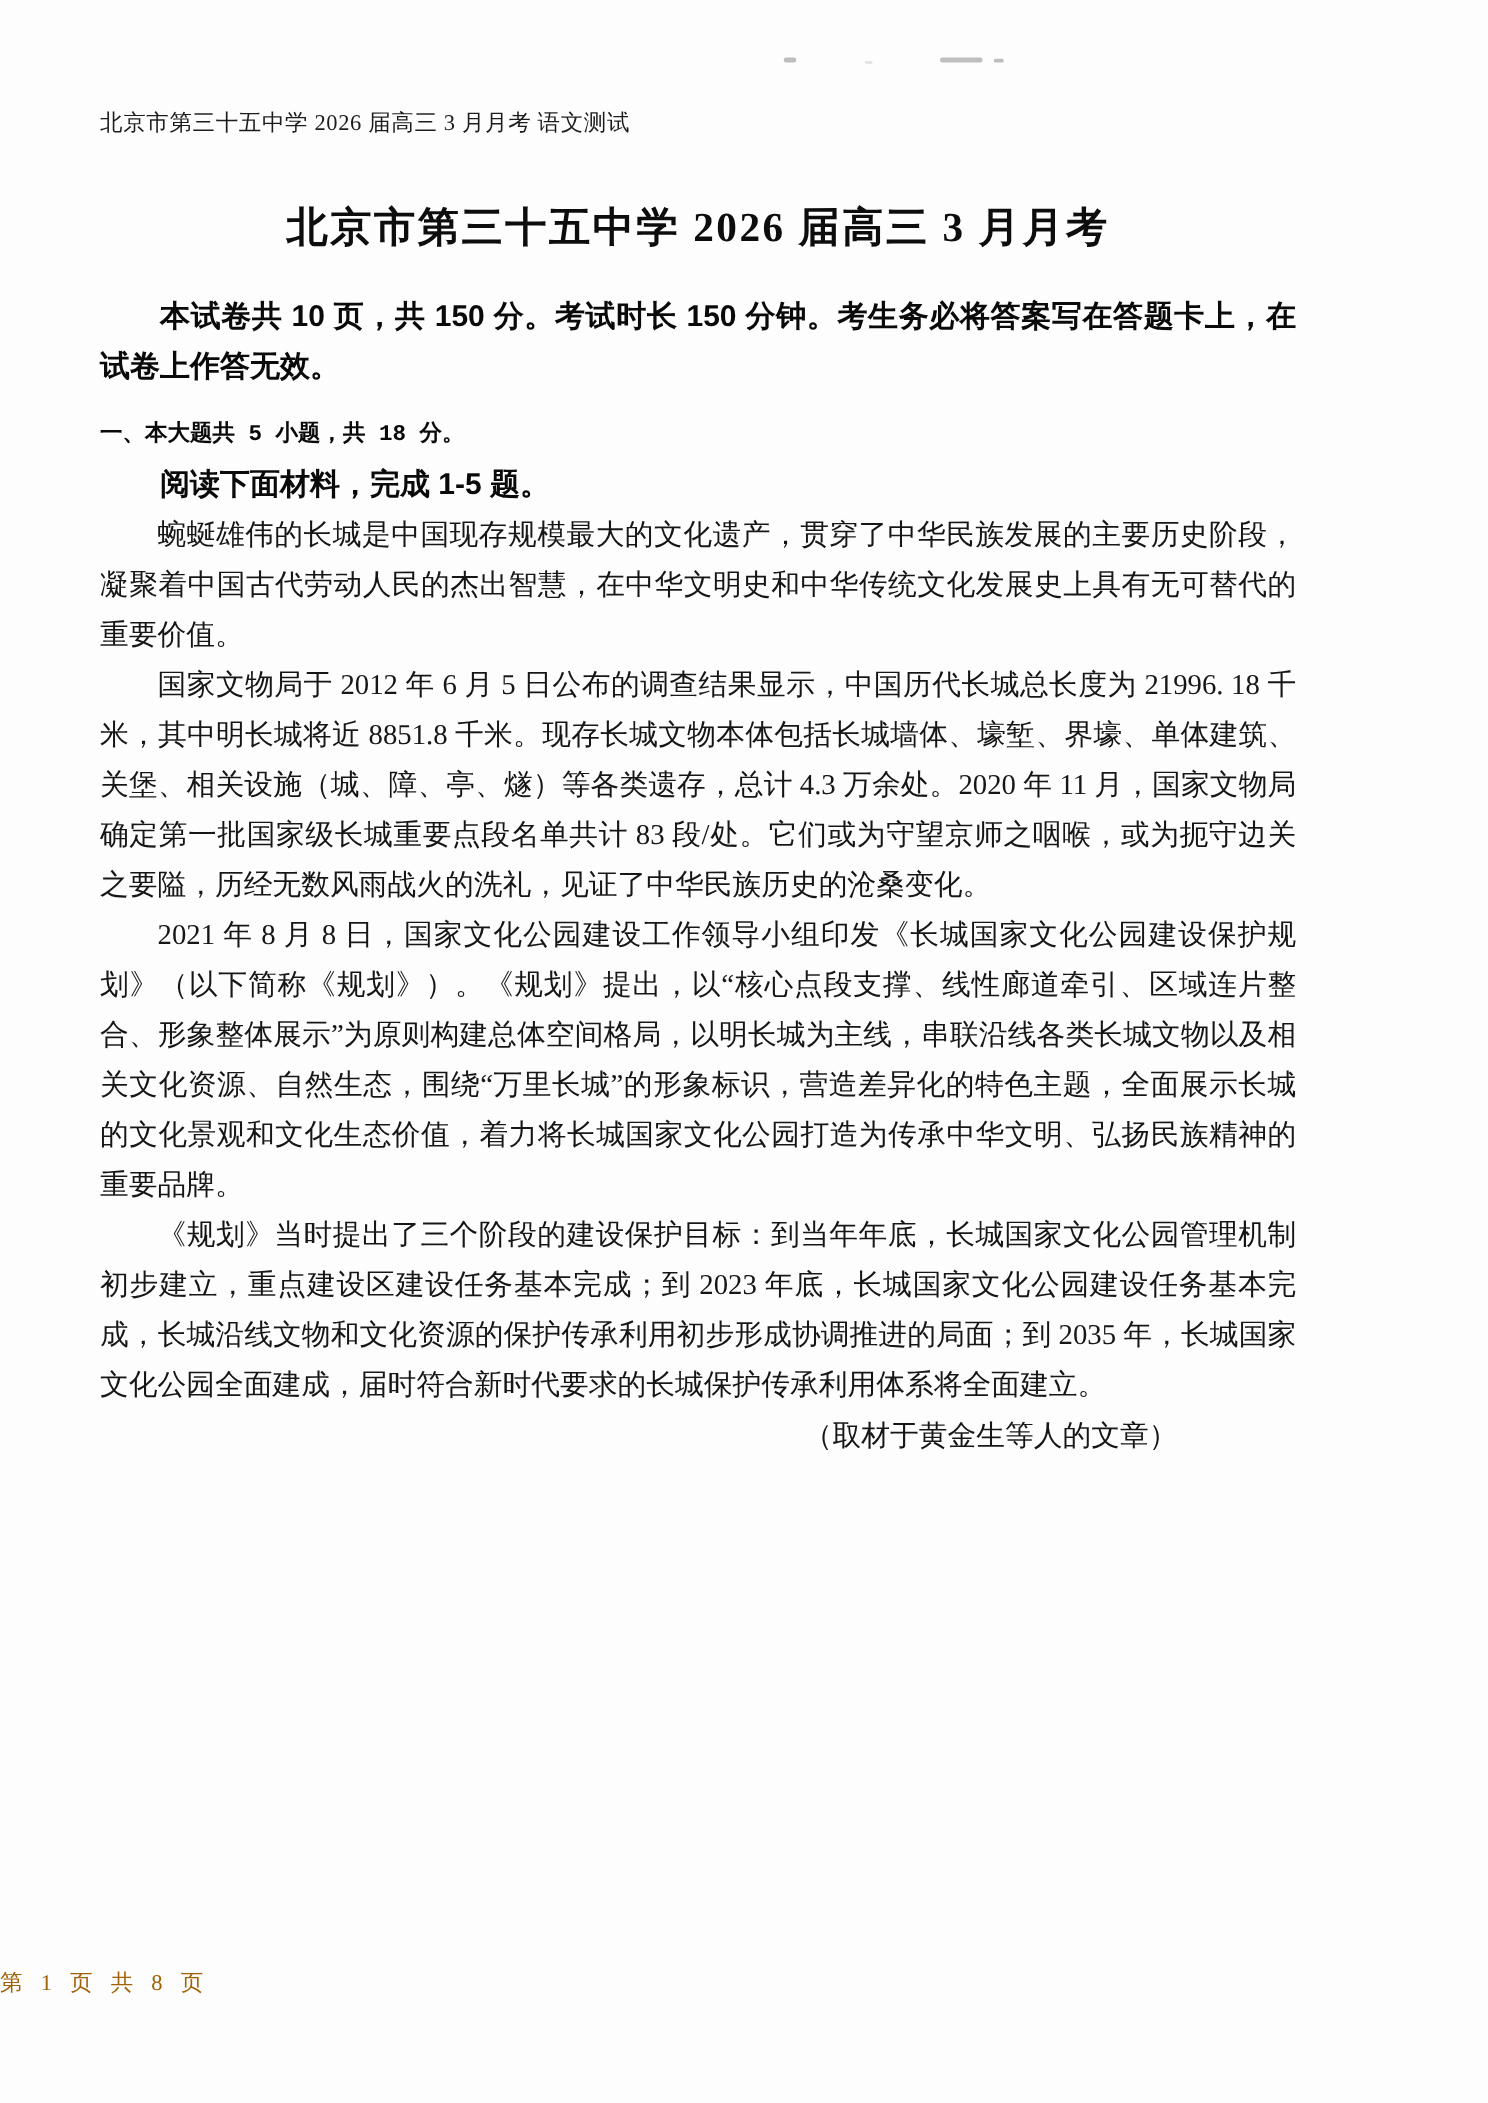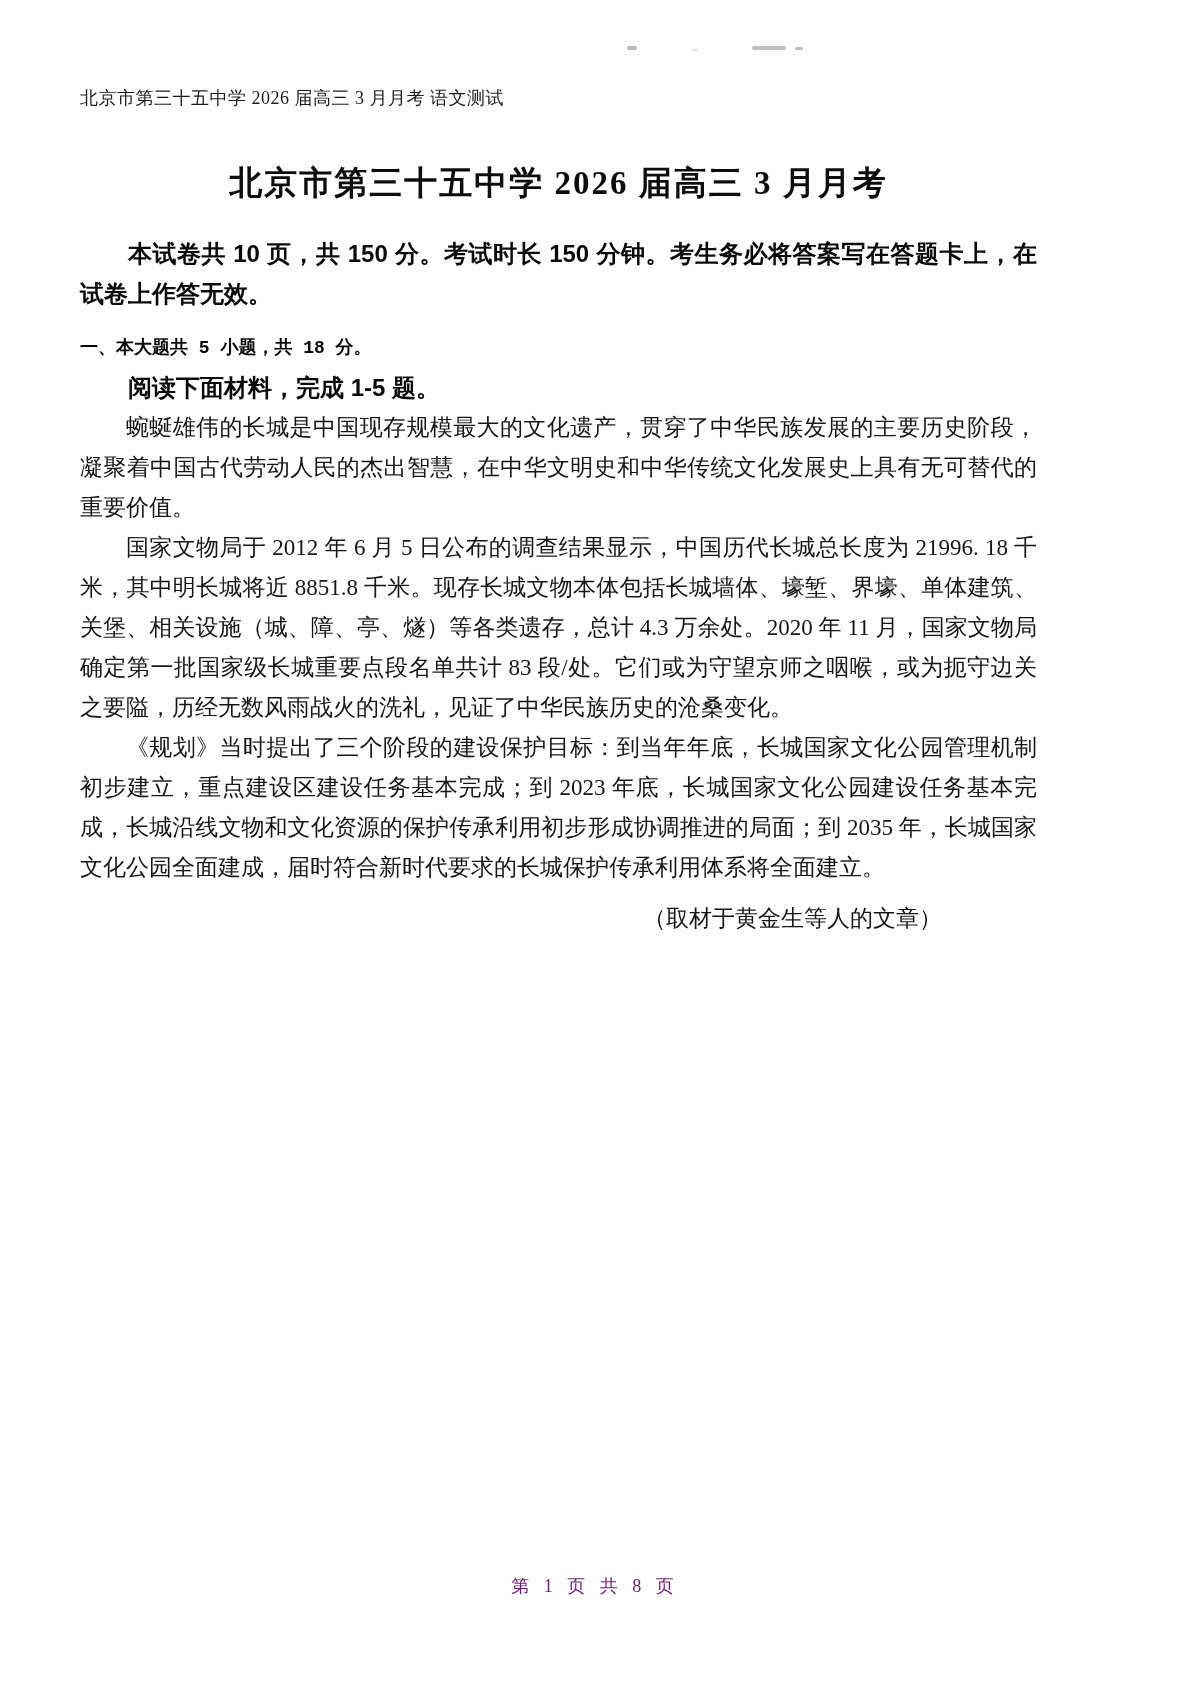--- a/index.html
+++ b/index.html
@@ -102,36 +102,35 @@
     color: #0a0a0a;
   }
   .material-body p {
     font-size: 23px;
     line-height: 40px;
     text-indent: 2em;
     text-align: justify;
     color: #161616;
   }
   .attribution {
-    margin-top: 11px;
+    margin-top: 1px;
     font-size: 23px;
     line-height: 40px;
     text-align: right;
     padding-right: 95px;
     color: #161616;
   }
   .doc-footer {
     position: absolute;
     top: 1574px;
     left: 0;
     width: 100%;
-    text-align: center;
     font-size: 18px;
     letter-spacing: 5px;
-    color: #701a75;
+    color: #a16207;
   }
 </style>
 </head>
 <body>
 
 <div class="page">
 
   <span class="scan-artifact mark-a"></span>
   <span class="scan-artifact mark-b"></span>
   <span class="scan-artifact mark-c"></span>
@@ -147,20 +146,21 @@
     <div class="intro">本试卷共 10 页，共 150 分。考试时长 150 分钟。考生务必将答案写在答题卡上，在试卷上作答无效。</div>
 
     <div class="section-heading">一、本大题共 5 小题，共 18 分。</div>
 
     <div class="instruction">阅读下面材料，完成 1-5 题。</div>
 
 
     <div class="material-body">
       <p>蜿蜒雄伟的长城是中国现存规模最大的文化遗产，贯穿了中华民族发展的主要历史阶段，凝聚着中国古代劳动人民的杰出智慧，在中华文明史和中华传统文化发展史上具有无可替代的重要价值。</p>
       <p>国家文物局于 2012 年 6 月 5 日公布的调查结果显示，中国历代长城总长度为 21996. 18 千米，其中明长城将近 8851.8 千米。现存长城文物本体包括长城墙体、壕堑、界壕、单体建筑、关堡、相关设施（城、障、亭、燧）等各类遗存，总计 4.3 万余处。2020 年 11 月，国家文物局确定第一批国家级长城重要点段名单共计 83 段/处。它们或为守望京师之咽喉，或为扼守边关之要隘，历经无数风雨战火的洗礼，见证了中华民族历史的沧桑变化。</p>
+      <p>2021 年 8 月 8 日，国家文化公园建设工作领导小组印发《长城国家文化公园建设保护规划》（以下简称《规划》）。《规划》提出，以“核心点段支撑、线性廊道牵引、区域连片整合、形象整体展示”为原则构建总体空间格局，以明长城为主线，串联沿线各类长城文物以及相关文化资源、自然生态，围绕“万里长城”的形象标识，营造差异化的特色主题，全面展示长城的文化景观和文化生态价值，着力将长城国家文化公园打造为传承中华文明、弘扬民族精神的重要品牌。</p>
       <p>《规划》当时提出了三个阶段的建设保护目标：到当年年底，长城国家文化公园管理机制初步建立，重点建设区建设任务基本完成；到 2023 年底，长城国家文化公园建设任务基本完成，长城沿线文物和文化资源的保护传承利用初步形成协调推进的局面；到 2035 年，长城国家文化公园全面建成，届时符合新时代要求的长城保护传承利用体系将全面建立。</p>
     </div>
 
     <div class="attribution">（取材于黄金生等人的文章）</div>
 
   </div>
 
   <div class="doc-footer">第 1 页 共 8 页</div>
 
 </div>

